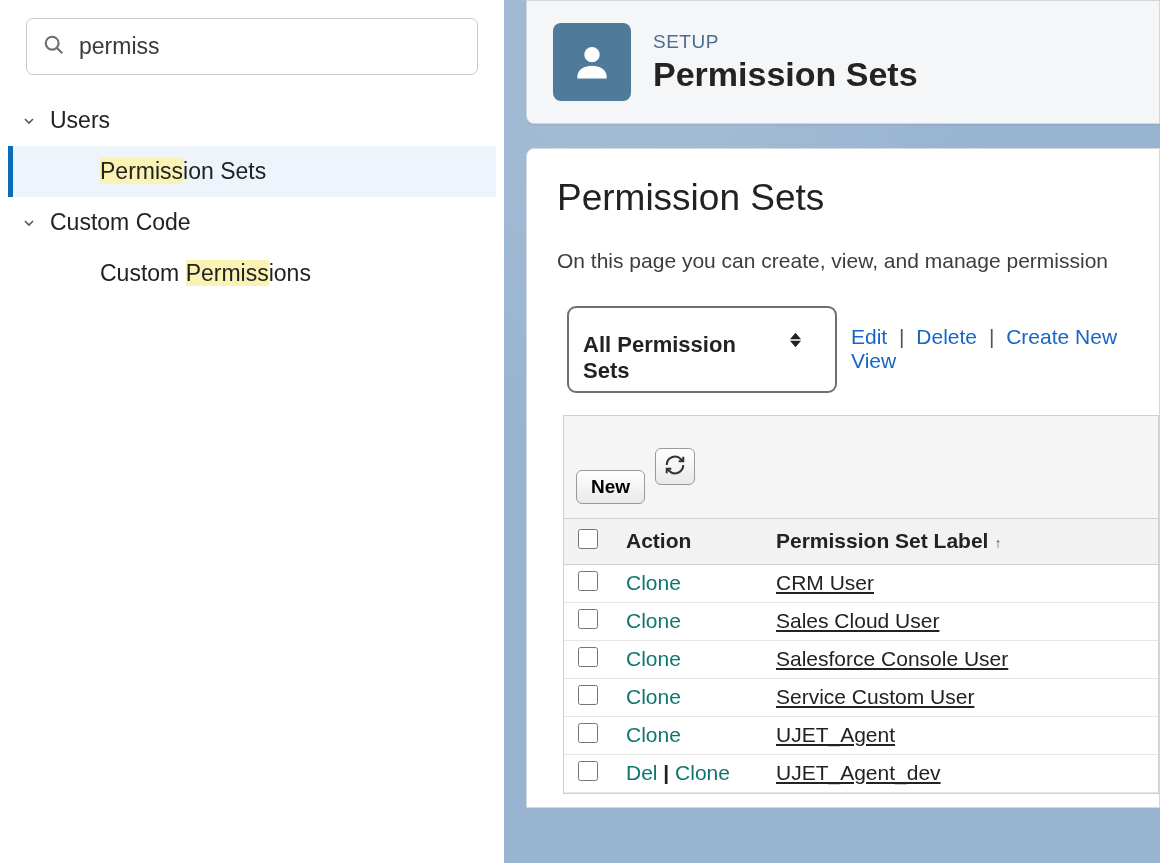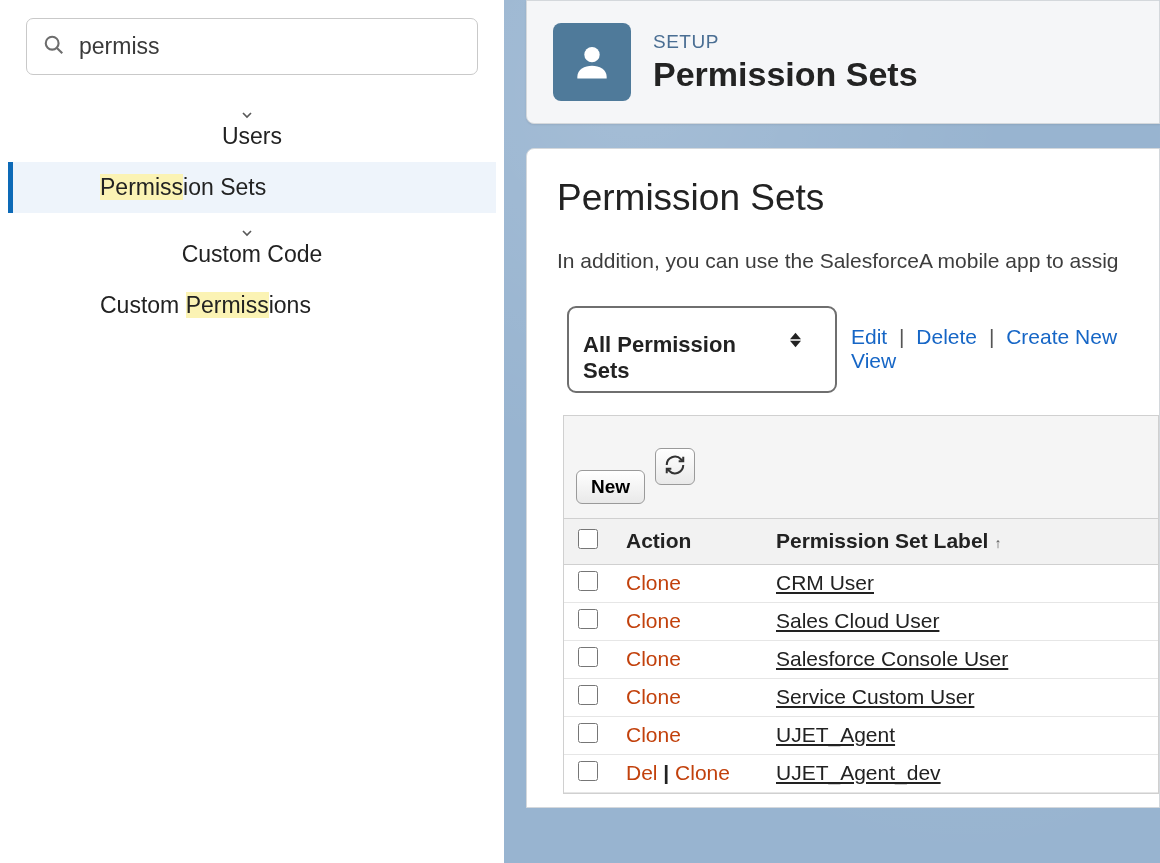--- a/index.html
+++ b/index.html
@@ -35,21 +35,20 @@
     width: 100%;
     color: #3a3a3a;
   }
   .tree { margin-top: 6px; }
   .tree-parent {
     display: flex;
     align-items: center;
     font-size: 23px;
     padding: 12px 10px;
     cursor: pointer;
-    flex-direction: column;
   }
   .tree-parent .chev { width: 22px; display:inline-flex; justify-content:center; margin-right: 10px;}
   .tree-child {
     font-size: 23px;
     padding: 12px 10px 12px 92px;
     cursor: pointer;
   }
   .tree-child.active {
     background: #eef4fb;
     border-left: 5px solid #0d6ab7;
@@ -199,21 +198,21 @@
     border-top: 1px solid #d0d0d0;
     border-bottom: 1px solid #d0d0d0;
     color: #222;
   }
   thead th.lbl .sort-up { font-size: 14px; margin-left: 6px; color:#555;}
   tbody td {
     padding: 6px 14px;
     border-bottom: 1px solid #e6e6e6;
     vertical-align: middle;
   }
-  tbody a.act { color: #c2410c; text-decoration: none; }
+  tbody a.act { color: #0f766e; text-decoration: none; }
   tbody a.label { color: #222; text-decoration: underline; }
   input.chk {
     width: 20px; height: 20px;
     border-radius: 5px;
     cursor: pointer;
   }
   thead th:first-child, tbody td:first-child { width: 46px; text-align:center; }
   thead th:nth-child(2), tbody td:nth-child(2) { width: 150px; }
 </style>
 </head>
@@ -269,21 +268,21 @@
     </div>
     <div class="header-text">
       <div class="eyebrow">SETUP</div>
       <div class="title">Permission Sets</div>
     </div>
   </div>
 
   <div class="content-card">
     <div class="inner">
       <div class="section-title">Permission Sets</div>
-      <div class="desc" style="margin-top:18px;">In addition, you can use the SalesforceA mobile app to assig</div>
+      <div class="desc">On this page you can create, view, and manage permission </div>
 
       <div class="view-row">
         <div class="view-select">
           <span>All Permission Sets</span>
           <span class="sort-arrows">
             <svg width="11" height="8" viewBox="0 0 10 6" fill="#222">
                 <polygon points="5,0 10,6 0,6"></polygon>
               </svg>
             <svg width="11" height="8" viewBox="0 0 10 6" fill="#222">
                 <polygon points="0,0 10,0 5,6"></polygon>

